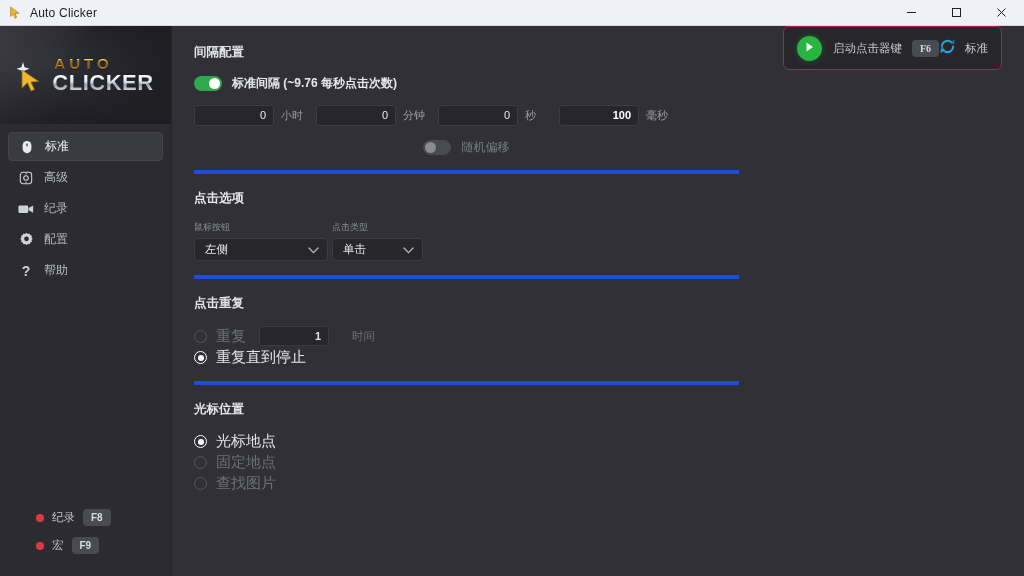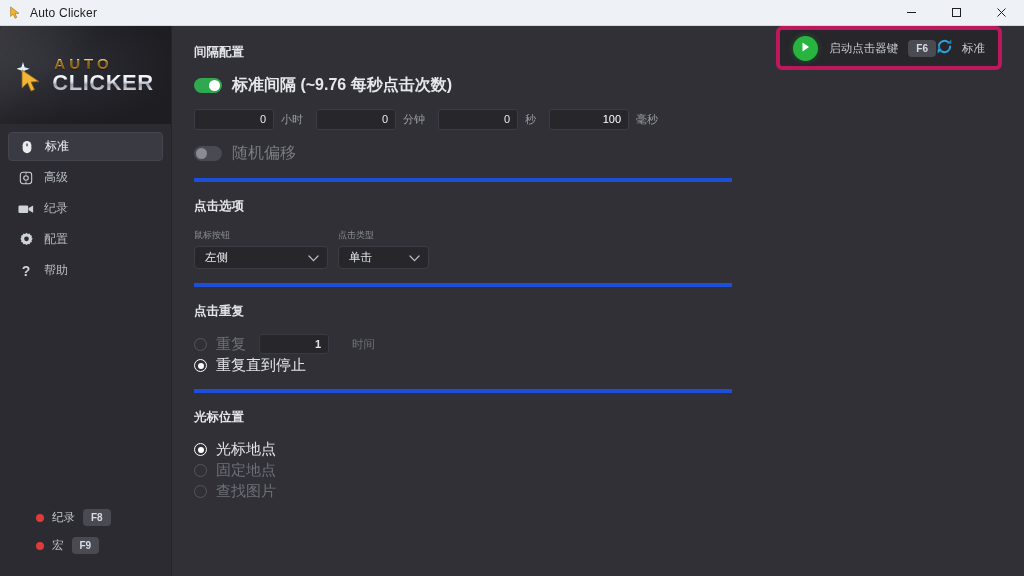--- a/index.html
+++ b/index.html
@@ -103,37 +103,37 @@
   .row { display: flex; align-items: center; }
   .gap10 { gap: 10px; }
 
   
   .toggle { width: 28px; height: 15px; border-radius: 8px; position: relative; flex: 0 0 28px; cursor: pointer; }
   .toggle .knob { position: absolute; top: 2px; width: 11px; height: 11px; border-radius: 50%; background: #fff; }
   .toggle.on { background: #2fa84f; }
   .toggle.on .knob { right: 2px; }
   .toggle.off { background: #4a4a52; }
   .toggle.off .knob { left: 2px; background: #8b8b94; }
-  .toggle-label { font-size: 16px; color: #e6e8ec; font-weight: bold; }
+  .toggle-label { font-size: 12px; color: #e6e8ec; font-weight: bold; }
   .toggle-label.dim { color: #7a7c84; font-weight: normal; }
 
   .interval-row { margin-top: 13px; display: flex; align-items: center; gap: 0; }
   .num-field {
     width: 80px; height: 21px; background: #26262b; border: 1px solid #3c3c44;
     border-radius: 3px; color: #e7e9ee; font-size: 11px; text-align: right;
     padding: 0 7px; line-height: 19px;
   }
   .unit { font-size: 11px; color: #9a9da5; margin: 0 13px 0 7px; }
   .unit.last { margin-right: 0; text-align: center; }
-  .num-field.bold { color: #ffffff; font-weight: normal; }
-
-  .randrow { margin-top: 13px; }
-
-  
-  .select-grid { display: flex; gap: 10px; }
+  .num-field.bold { color: #ffffff; font-weight: bold; margin-left: 10px; }
+
+  .randrow { margin-top: 13px; justify-content: center; }
+
+  
+  .select-grid { display: flex; gap: 4px; }
   .select-block { display: flex; flex-direction: column; }
   .select-label { font-size: 9px; color: #8b8e96; margin-bottom: 4px; }
   .select {
     height: 23px; background: #26262b; border: 1px solid #3c3c44; border-radius: 4px;
     display: flex; align-items: center; justify-content: space-between;
     padding: 0 8px 0 10px; color: #e3e5ea; font-size: 11.5px; cursor: pointer;
   }
   .select.wide { width: 134px; }
   .select.narrow { width: 91px; }
   .chev { color: #b7bac1; }
@@ -154,22 +154,22 @@
   .rep-field {
     width: 70px; height: 20px; background: #26262b; border: 1px solid #3a3a42;
     border-radius: 3px; color: #dfe1e6; font-size: 11px; font-weight: bold;
     text-align: right; padding: 0 7px; line-height: 18px; margin-left: 4px;
   }
   .rep-unit { font-size: 11.5px; color: #6e7079; margin-left: 8px; padding-left: 6px; }
 
   
   .bottombar-wrap { padding: 0 22px 16px 22px; }
   .bottombar {
-    height: 44px; background: #26262b; border: 4px solid #be185d; border-radius: 6px;
-    display: flex; align-items: center; padding: 0 13px;
+    height: 44px; background: #26262b; border: 1px solid #be185d; border-radius: 6px;
+    display: flex; align-items: center; padding: 0 13px; font-family: Liberation Serif, serif;
   }
   .play-btn {
     width: 25px; height: 25px; border-radius: 50%; background: #27b43f;
     display: flex; align-items: center; justify-content: center; cursor: pointer;
     flex: 0 0 25px; box-shadow: 0 0 6px rgba(39,180,63,.35);
   }
   .start-label { font-size: 11.5px; color: #c9ccd3; margin-left: 11px; }
   .bottombar .key-badge { margin-left: 10px; }
   .bb-spacer { flex: 1; }
   .mode { display: flex; align-items: center; gap: 9px; cursor: pointer; }

